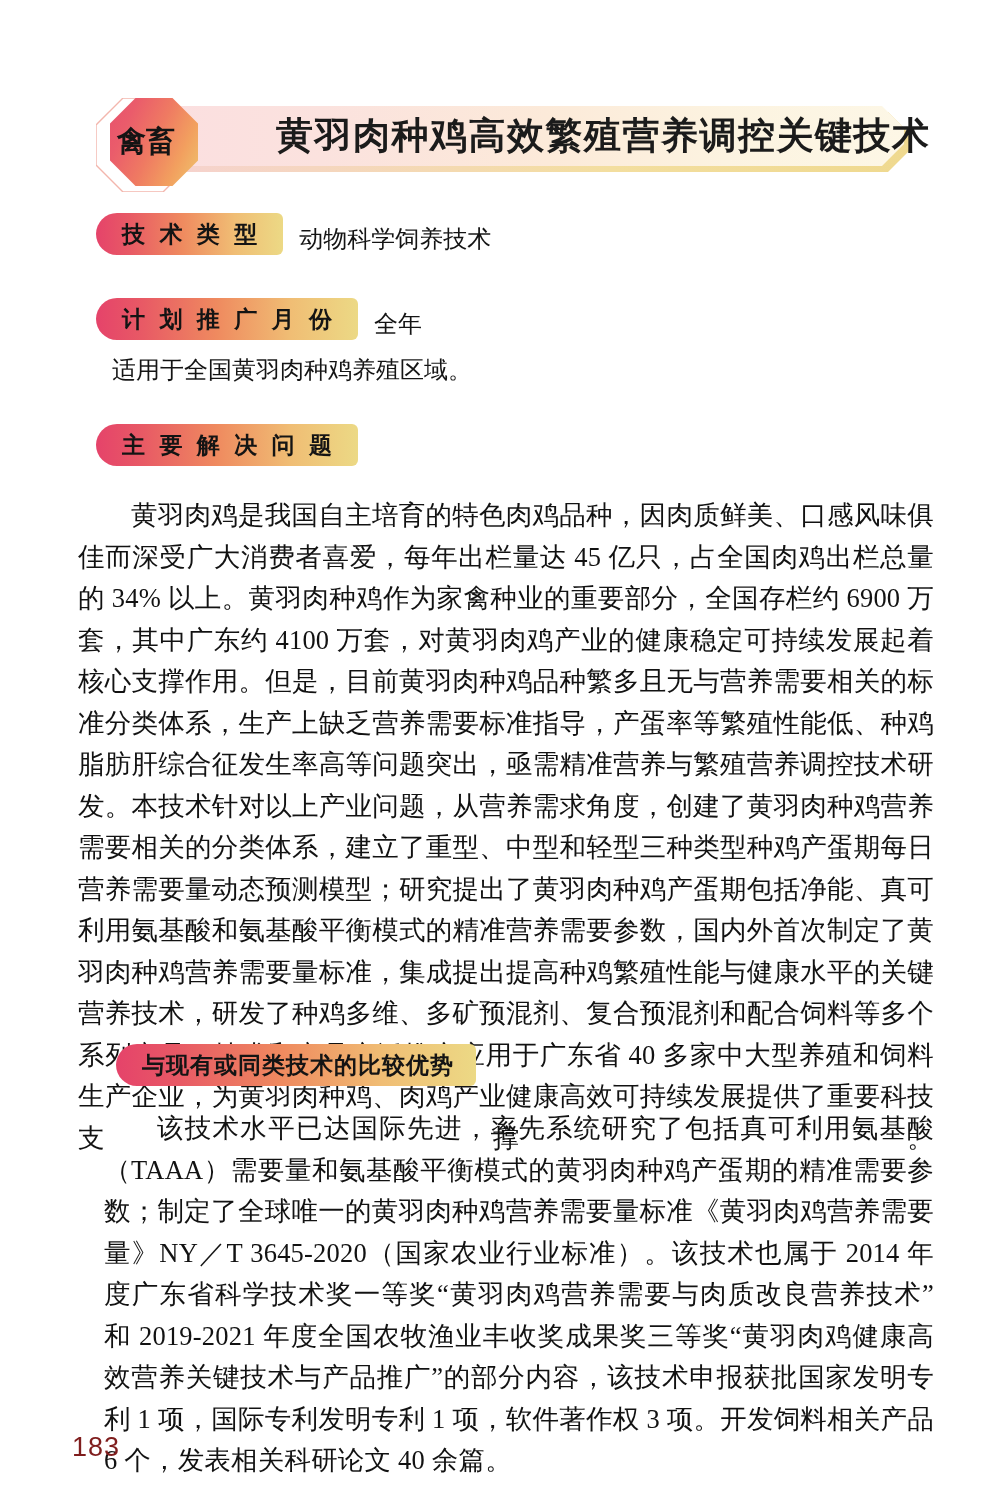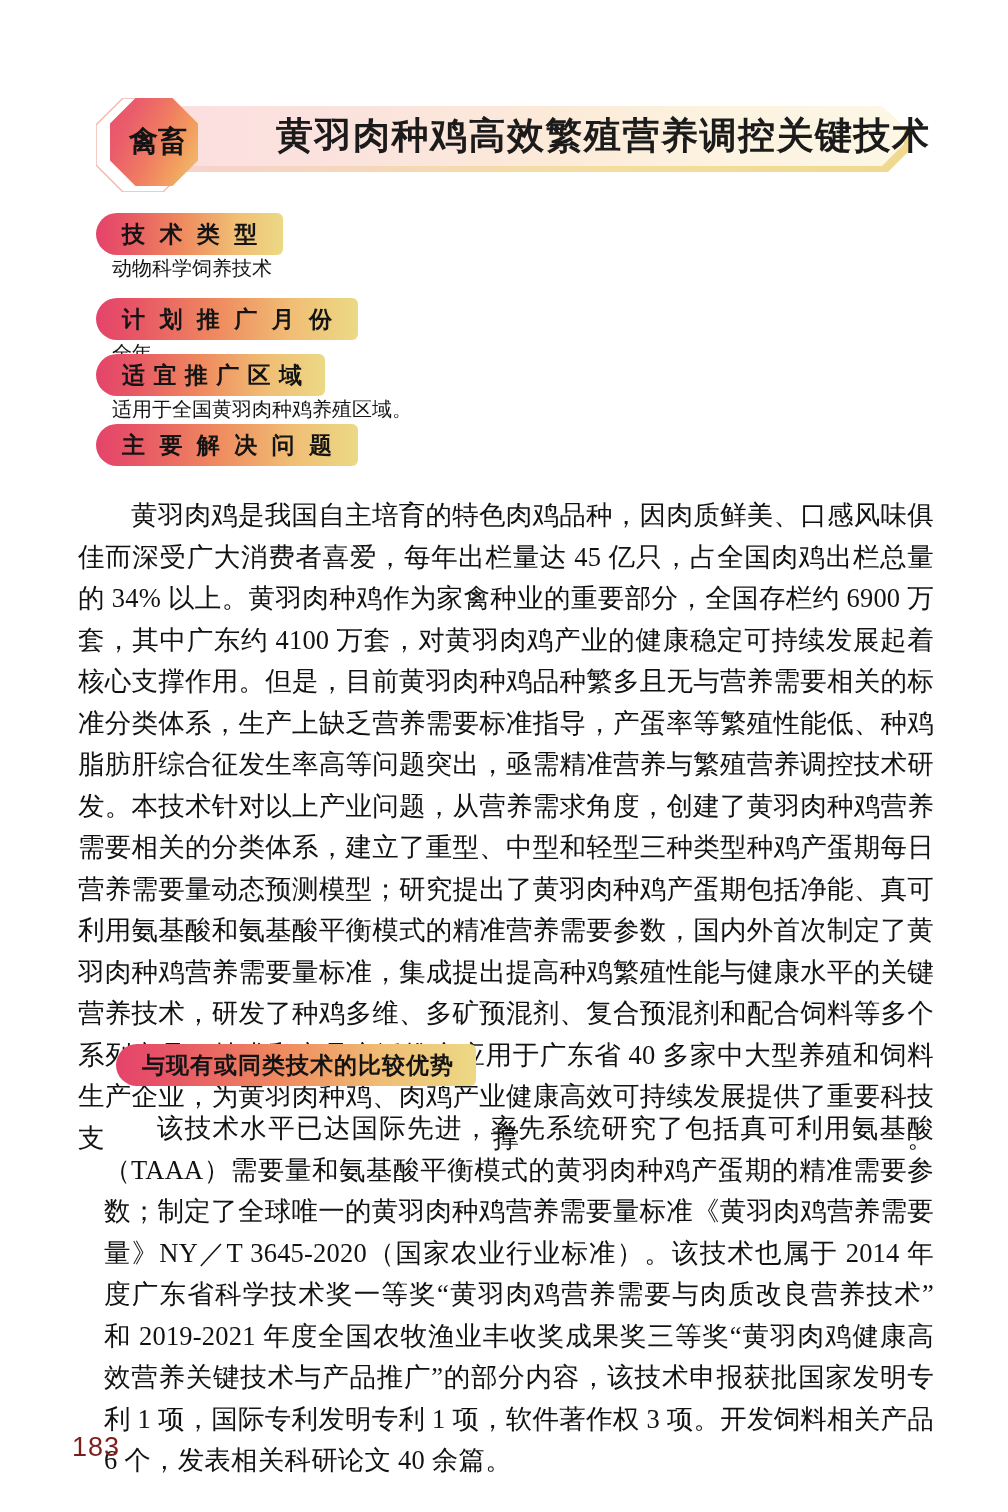--- a/index.html
+++ b/index.html
@@ -85,42 +85,41 @@
     top: 0px;
     width: 88px;
     height: 88px;
     background: linear-gradient(115deg, #e8516d 0%, #ea5c6b 22%, #ef7a62 50%, #f2a05f 76%, #eec56e 100%);
     -webkit-clip-path: polygon(29% 0, 71% 0, 100% 29%, 100% 71%, 71% 100%, 29% 100%, 0 71%, 0 29%);
     clip-path: polygon(29% 0, 71% 0, 100% 29%, 100% 71%, 71% 100%, 29% 100%, 0 71%, 0 29%);
     z-index: 3;
   }
   .badge-label {
     position: absolute;
-    left: 18px;
+    left: 6px;
     top: 0px;
     width: 88px;
     height: 88px;
     display: flex;
     align-items: center;
     justify-content: center;
     font-family: "Liberation Sans", "DejaVu Sans", sans-serif;
     font-weight: 700;
     font-size: 29px;
     letter-spacing: 0px;
     color: #141414;
     z-index: 4;
   }
 
   
   .field-row {
     position: absolute;
     left: 96px;
     display: flex;
-    align-items: flex-start;
-    flex-direction: column;
+    align-items: flex-end;
   }
   .pill {
     display: inline-flex;
     align-items: center;
     justify-content: center;
     height: 42px;
     border-radius: 21px 6px 6px 21px;
     background: linear-gradient(90deg,
         #e5436a 0%,
         #e85a65 18%,
@@ -133,21 +132,21 @@
     letter-spacing: 4px;
     color: #141414;
     padding: 0 22px 0 26px;
     box-sizing: border-box;
     white-space: nowrap;
   }
   .pill.tight { letter-spacing: 1px; }
   .field-value {
     margin-left: 16px;
     font-family: "Liberation Serif", "DejaVu Serif", serif;
-    font-size: 20px;
+    font-size: 24px;
     color: #141414;
     white-space: nowrap;
   }
 
   
   .section-heading {
     position: absolute;
     left: 116px;
   }
 
@@ -210,21 +209,20 @@
     <div class="pill">技 术 类 型</div>
     <div class="field-value">动物科学饲养技术</div>
   </div>
 
   <div class="field-row" style="top:298px;">
     <div class="pill">计 划 推 广 月 份</div>
     <div class="field-value">全年</div>
   </div>
 
   <div class="field-row" style="top:354px;">
-    <div class="pill tight">适 宜 推 广 区 域</div>
     <div class="field-value">适用于全国黄羽肉种鸡养殖区域。</div>
   </div>
 
   <div class="field-row" style="top:424px;">
     <div class="pill">主 要 解 决 问 题</div>
   </div>
 
   <div class="body-block" style="top:495px;">
     <p>黄羽肉鸡是我国自主培育的特色肉鸡品种，因肉质鲜美、口感风味俱佳而深受广大消费者喜爱，每年出栏量达 45 亿只，占全国肉鸡出栏总量的 34% 以上。黄羽肉种鸡作为家禽种业的重要部分，全国存栏约 6900 万套，其中广东约 4100 万套，对黄羽肉鸡产业的健康稳定可持续发展起着核心支撑作用。但是，目前黄羽肉种鸡品种繁多且无与营养需要相关的标准分类体系，生产上缺乏营养需要标准指导，产蛋率等繁殖性能低、种鸡脂肪肝综合征发生率高等问题突出，亟需精准营养与繁殖营养调控技术研发。本技术针对以上产业问题，从营养需求角度，创建了黄羽肉种鸡营养需要相关的分类体系，建立了重型、中型和轻型三种类型种鸡产蛋期每日营养需要量动态预测模型；研究提出了黄羽肉种鸡产蛋期包括净能、真可利用氨基酸和氨基酸平衡模式的精准营养需要参数，国内外首次制定了黄羽肉种鸡营养需要量标准，集成提出提高种鸡繁殖性能与健康水平的关键营养技术，研发了种鸡多维、多矿预混剂、复合预混剂和配合饲料等多个系列产品，技术和产品广泛推广应用于广东省 40 多家中大型养殖和饲料生产企业，为黄羽肉种鸡、肉鸡产业健康高效可持续发展提供了重要科技支撑。</p>
   </div>

